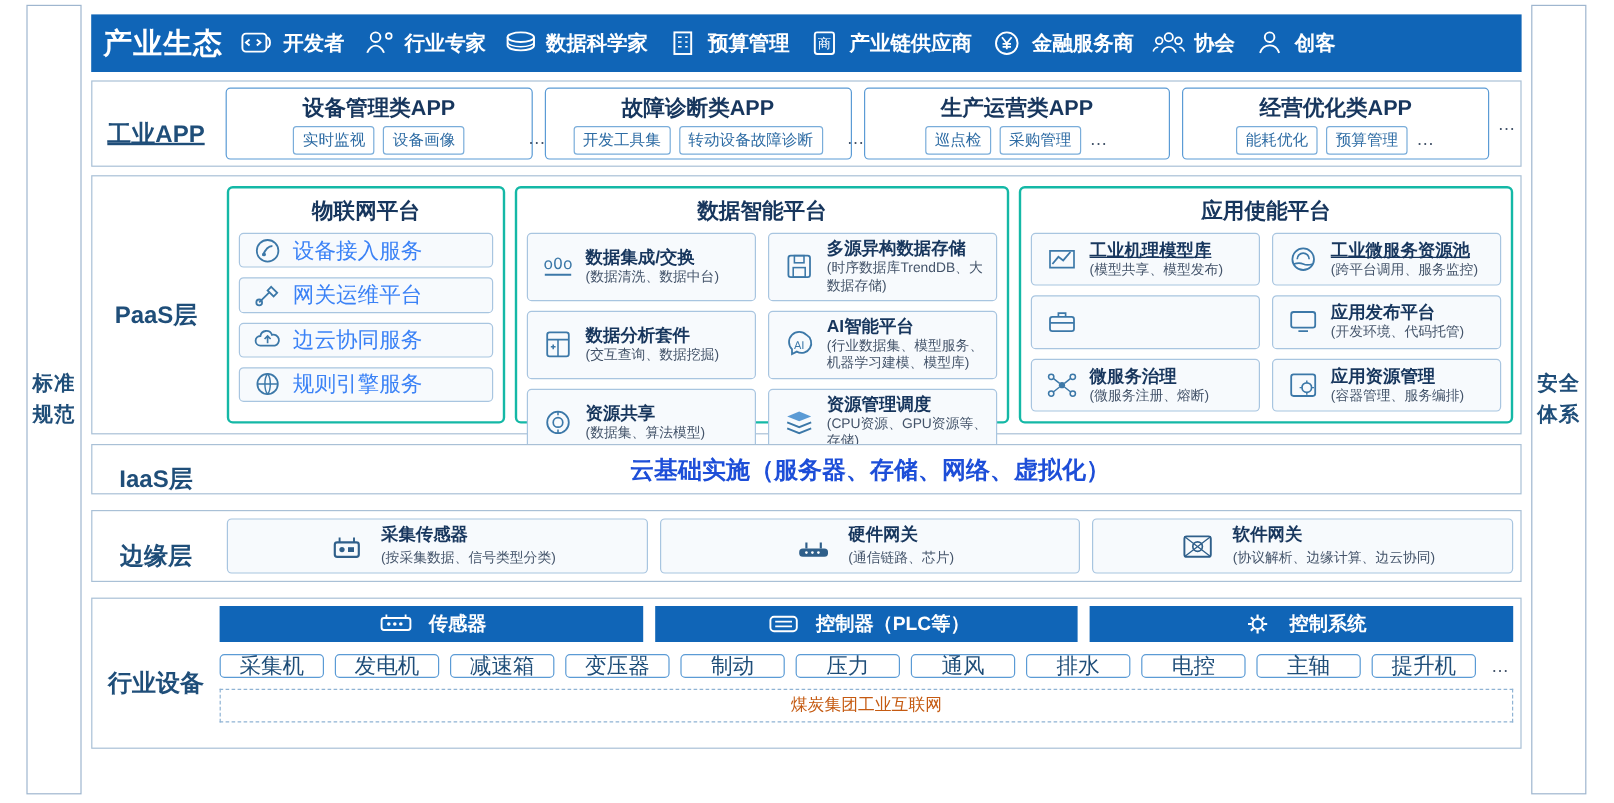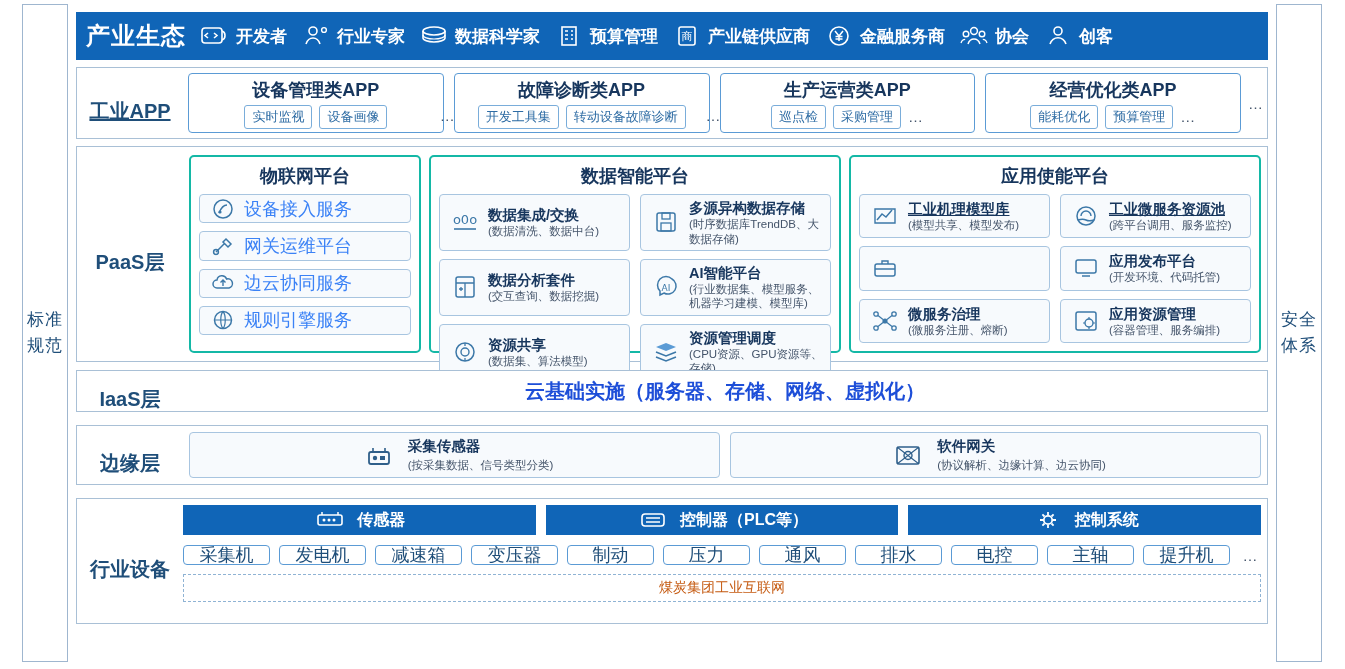--- a/index.html
+++ b/index.html
@@ -14,21 +14,21 @@
   #root { position: relative; width: 1345px; height: 669px; }
   .side-band {
     position: absolute; top: 4px; width: 46px; height: 658px;
     border: 1px solid #9fb6cf;
     display: flex; align-items: center; justify-content: center;
     background: #fff;
   }
   .side-band.left { left: 22px; }
   .side-band.right { left: 1276px; }
   .side-band .vtext {
-    font-weight: normal; font-size: 17px; color: #1f4e79;
+    font-weight: bold; font-size: 17px; color: #1f4e79;
     line-height: 1.55; text-align: center; letter-spacing: 1px;
   }
 
   
   .core {
     position: absolute; left: 68px; top: 4px;
     width: 1208px; height: 658px;
     padding: 8px 8px 4px 8px;
   }
 
@@ -544,20 +544,35 @@
                 <rect x="21" y="17" width="5" height="4" fill="#2f5f8a"></rect>
                 <path d="M14 13V9M26 13V9" stroke="#2f5f8a" stroke-width="1.6"></path>
               </svg>
           </span>
           <span>
             <span class="t1">采集传感器</span><br>
             <span class="t2">(按采集数据、信号类型分类)</span>
           </span>
         </div>
 
+        <div class="edge-card">
+          <span class="ic">
+            <svg viewBox="0 0 40 32">
+                <rect x="8" y="18" width="24" height="7" rx="3" fill="#2f5f8a"></rect>
+                <path d="M14 18v-5M26 18v-5" stroke="#2f5f8a" stroke-width="1.8"></path>
+                <circle cx="14" cy="21.5" r="1.1" fill="#fff"></circle>
+                <circle cx="19" cy="21.5" r="1.1" fill="#fff"></circle>
+                <circle cx="24" cy="21.5" r="1.1" fill="#fff"></circle>
+              </svg>
+          </span>
+          <span>
+            <span class="t1">硬件网关</span><br>
+            <span class="t2">(通信链路、芯片)</span>
+          </span>
+        </div>
 
         <div class="edge-card">
           <span class="ic">
             <svg viewBox="0 0 40 32">
                 <rect x="9" y="8" width="22" height="17" rx="2" fill="none" stroke="#2f5f8a" stroke-width="1.6"></rect>
                 <path d="M9 8l22 17M31 8L9 25" stroke="#2f5f8a" stroke-width="1.1"></path>
                 <circle cx="20" cy="16.5" r="4" fill="none" stroke="#2f5f8a" stroke-width="1.4"></circle>
               </svg>
           </span>
           <span>

